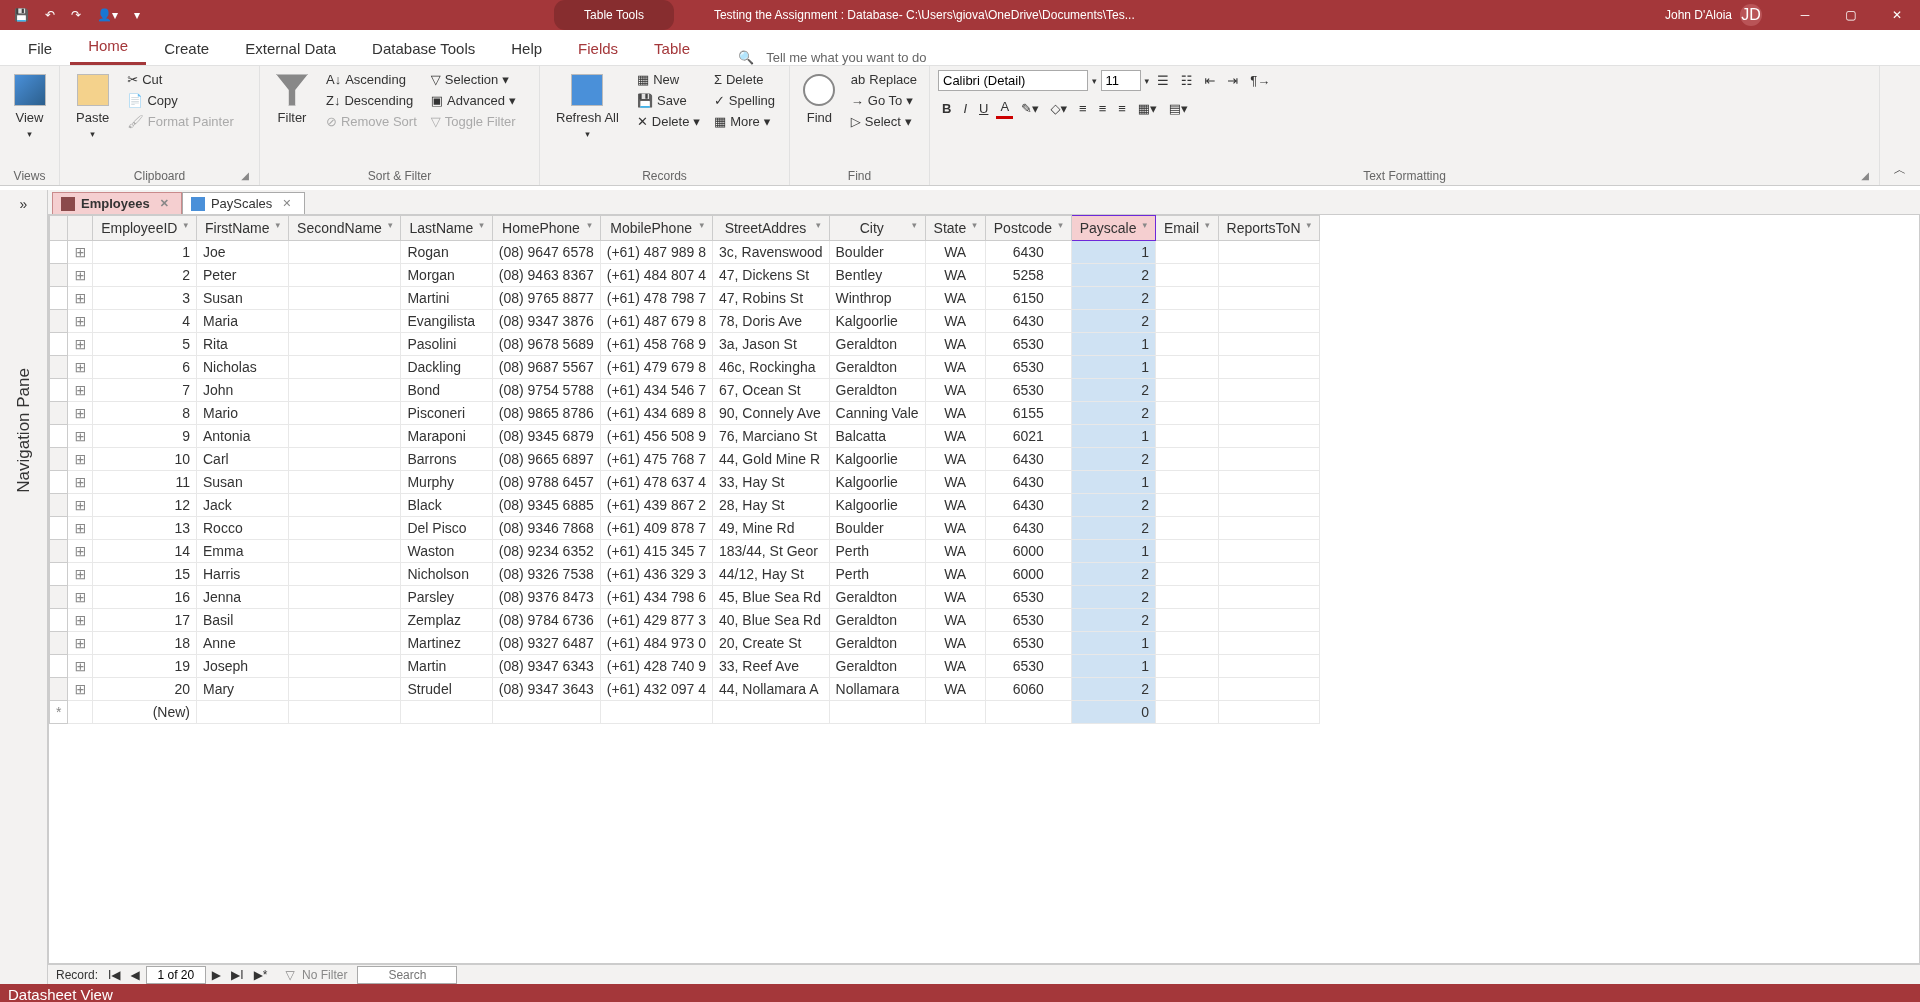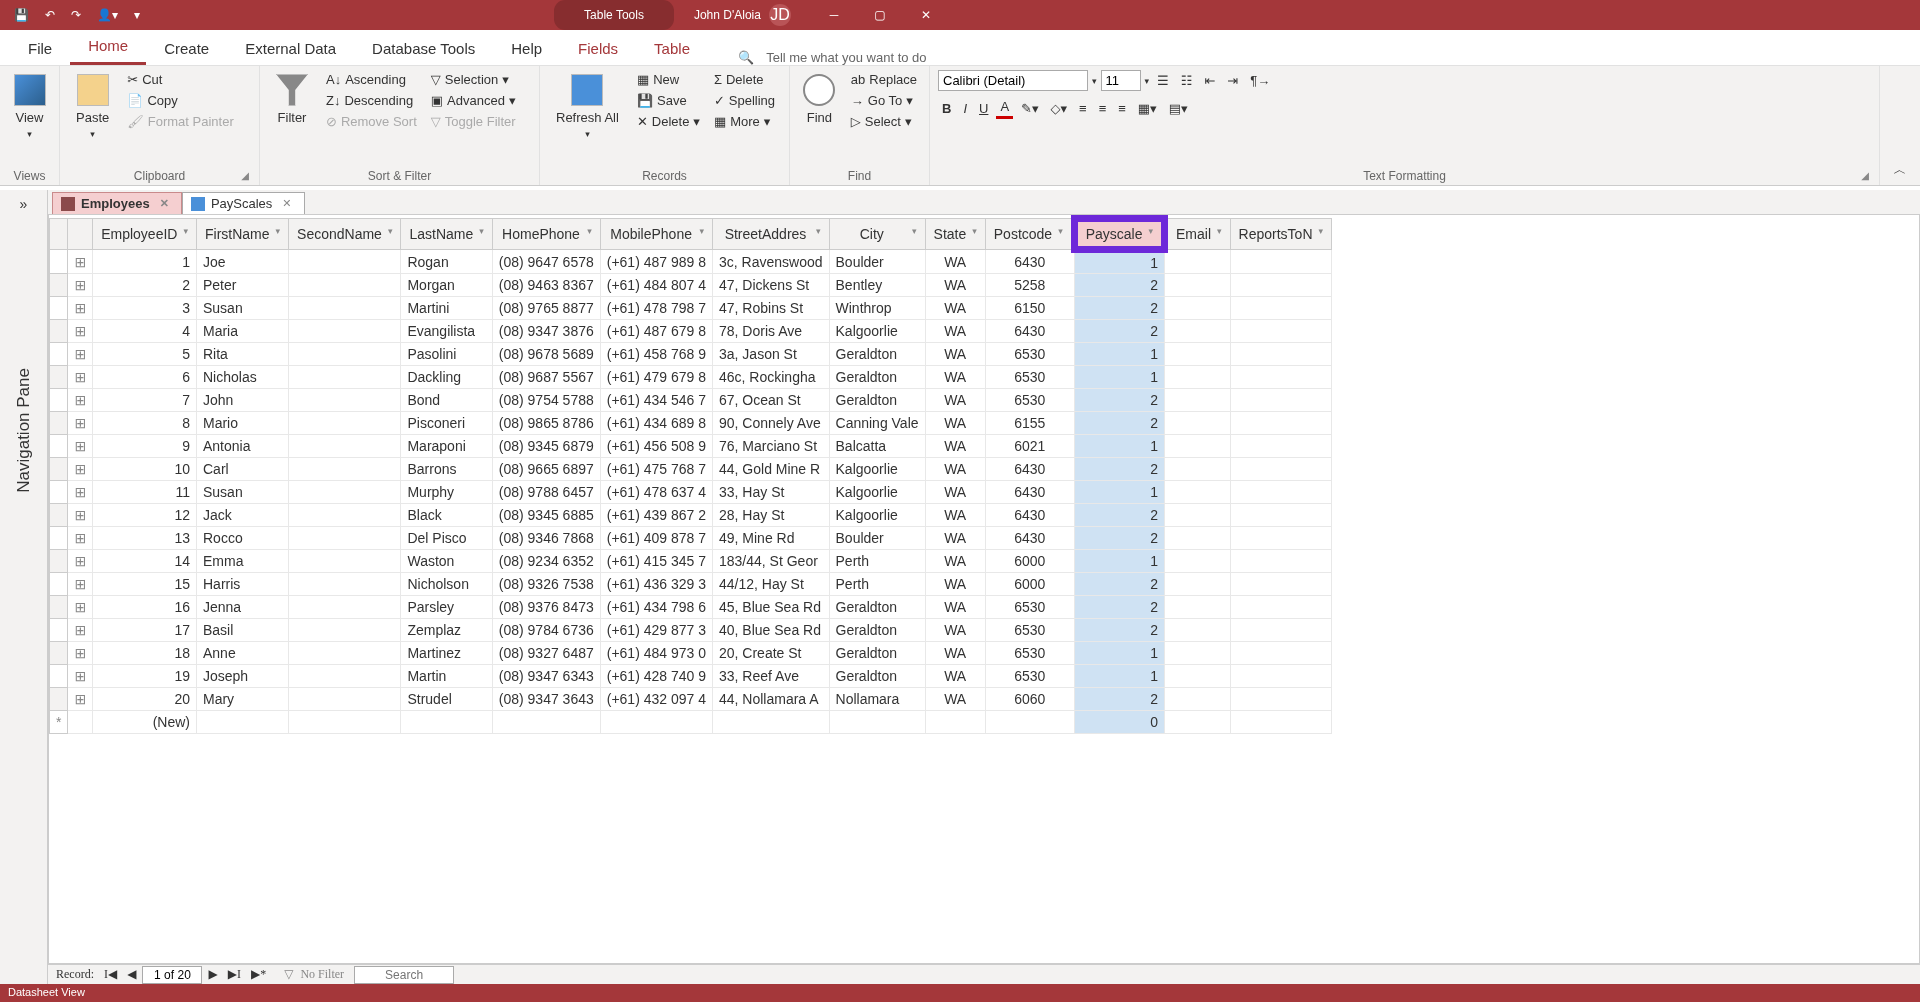--- a/index.html
+++ b/index.html
@@ -49,50 +49,51 @@
 .doctab .ico { width: 14px; height: 14px; background: #8b4a4b; }
 .doctab .x { font-size: 11px; color: #888; padding: 0 4px; }
 
 
 .datasheet { position: absolute; left: 48px; top: 214px; right: 0; bottom: 38px; overflow: auto; background: #fff; border: 1px solid #ccc; }
 .datasheet table { border-collapse: collapse; font-size: 14px; white-space: nowrap; }
 .datasheet th { background: #f3f2f1; border: 1px solid #ccc; padding: 4px 8px; font-weight: normal; text-align: center; position: sticky; top: 0; }
 .datasheet th .dd { float: right; color: #888; font-size: 9px; margin-left: 6px; }
 .datasheet td { border: 1px solid #e8e8e8; padding: 2px 6px; height: 23px; }
 .datasheet td.selcol { background: #cfe2f3 !important; text-align: right; }
-.datasheet th.selcol { background: #f5cfd0; border: 7px solid #6d28d9; }
+.datasheet th.selcol { background: #f5cfd0; border: 1px solid #6d28d9; }
 .datasheet td.num { text-align: right; }
 .rowsel { width: 18px; background: #f3f2f1; text-align: center; border: 1px solid #ccc !important; }
 .expand { width: 18px; text-align: center; color: #888; }
 .datasheet tr:nth-child(odd) td { background: #fff; }
 .lastrow .rowsel { color: #888; }
 .hscrollbar { position: absolute; left: 435px; bottom: 20px; right: 20px; height: 16px; background: #f1f1f1; border: 1px solid #ccc; }
 .hscrollbar .thumb { position: absolute; left: 40px; width: 40%; height: 100%; background: #ccc; }
 
 
 .recnav { position: absolute; left: 48px; bottom: 18px; right: 0; height: 20px; background: #f3f2f1; border-top: 1px solid #ccc; display: flex; align-items: center; font-size: 12px; gap: 2px; padding: 0 4px; }
-.recnav span { padding: 0 4px; cursor: pointer; font-family: Liberation Serif, serif; }
+.recnav span { padding: 0 4px; cursor: pointer; }
 .recnav input { width: 60px; border: 1px solid #aaa; padding: 1px 4px; font-size: 12px; text-align: center; }
 .recnav .search { width: 100px; border: 1px solid #aaa; padding: 1px 4px; }
 
 
-.statusbar { position: absolute; left: 0; right: 0; bottom: 0; height: 18px; background: #a4373a; color: #fff; font-size: 11px; padding: 2px 8px; }
+.statusbar { position: absolute; left: 0; right: 0; bottom: 0; height: 18px; background: #a4373a; color: #fff; font-size: 15px; padding: 2px 8px; }
 </style>
 </head>
 <body>
 
 <div class="titlebar">
   <div class="qat">
     <span>💾</span>
     <span>↶</span>
     <span>↷</span>
     <span>👤▾</span>
     <span>▾</span>
   </div>
   <div class="contextual">Table Tools</div>
+  <div class="apptitle">Testing the Assignment : Database- C:\Users\giova\OneDrive\Documents\Tes...</div>
   <div class="user">
     <span>John D'Aloia</span>
     <span class="avatar">JD</span>
   </div>
   <div class="wincontrols">
     <span>─</span>
     <span>▢</span>
     <span>✕</span>
   </div>
 </div>

